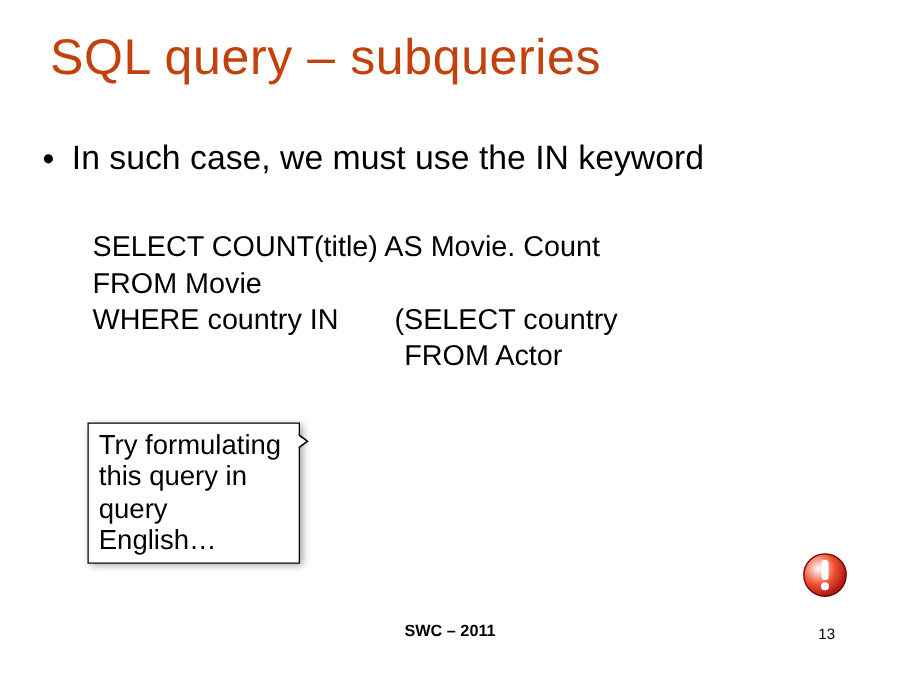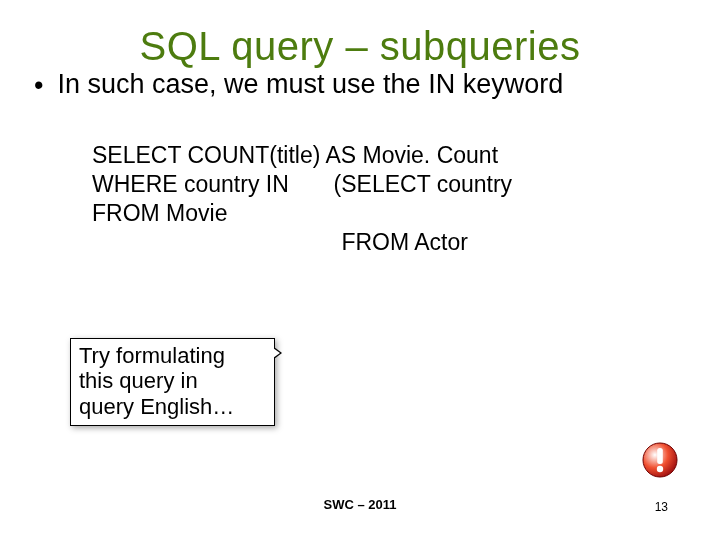--- a/index.html
+++ b/index.html
@@ -10,53 +10,53 @@
     position: relative;
   }
   .slide {
     width: 720px;
     height: 540px;
     position: relative;
     padding: 18px 40px 0 40px;
   }
   .title {
     font-size: 40px;
-    color: #4d7c0f;
-    text-align: center;
+    color: #c2410c;
     font-weight: normal;
     margin-top: 6px;
+    margin-bottom: 42px;
     letter-spacing: 0.5px;
   }
   .bullet-row {
     display: flex;
     align-items: flex-start;
     font-size: 27px;
     color: #000;
     margin-bottom: 40px;
     margin-left: -6px;
   }
   .bullet-dot {
     margin-right: 14px;
     line-height: 1.2;
   }
   .bullet-text { line-height: 1.15; text-align: center; }
   .code-area {
-    margin-left: 52px;
+    margin-left: 34px;
     font-size: 23px;
     color: #000;
     line-height: 1.25;
     position: relative;
   }
   .code-line { white-space: pre; }
   .sub-indent { padding-left: 243px; white-space: pre; }
   .callout {
     position: absolute;
     left: 70px;
     top: 338px;
-    width: 205px;
+    width: 170px;
     border: 1px solid #000;
     background: #fff;
     padding: 4px 8px 6px 8px;
     font-size: 22px;
     line-height: 1.15;
     box-shadow: 2px 2px 6px rgba(0,0,0,0.35);
   }
   .callout::after {
     content: "";
     position: absolute;
@@ -111,22 +111,22 @@
 
   <h1 class="title">SQL query – subqueries</h1>
 
   <div class="bullet-row">
     <span class="bullet-dot">•</span>
     <span class="bullet-text">In such case, we must use the IN keyword</span>
   </div>
 
   <div class="code-area">
     <div class="code-line">SELECT COUNT(title) AS Movie. Count</div>
+    <div class="code-line">FROM Movie</div>
     <div class="code-line">WHERE country IN       (SELECT country</div>
-    <div class="code-line">FROM Movie</div>
     <div class="sub-indent"> FROM Actor</div>
   </div>
 
   <div class="callout">
     <div>Try formulating</div>
     <div>this query in</div>
     <div>query English…</div>
   </div>
 
   <div class="warn-icon">

